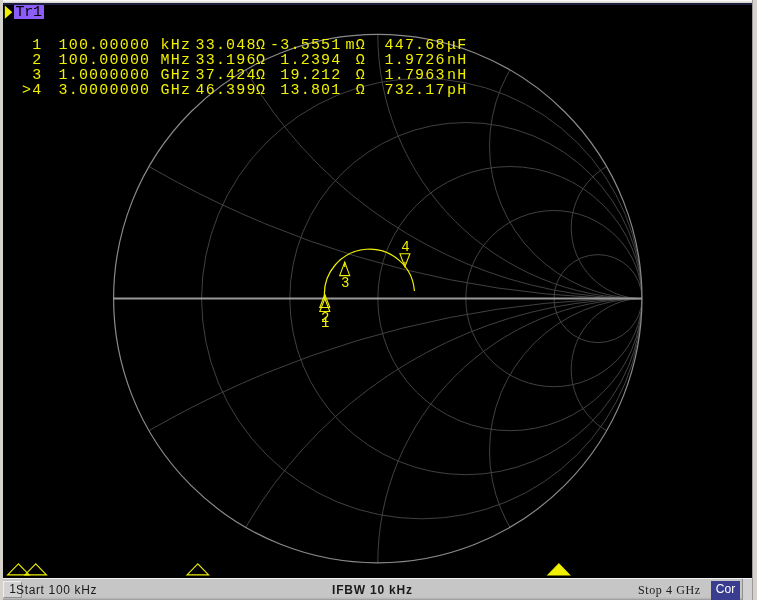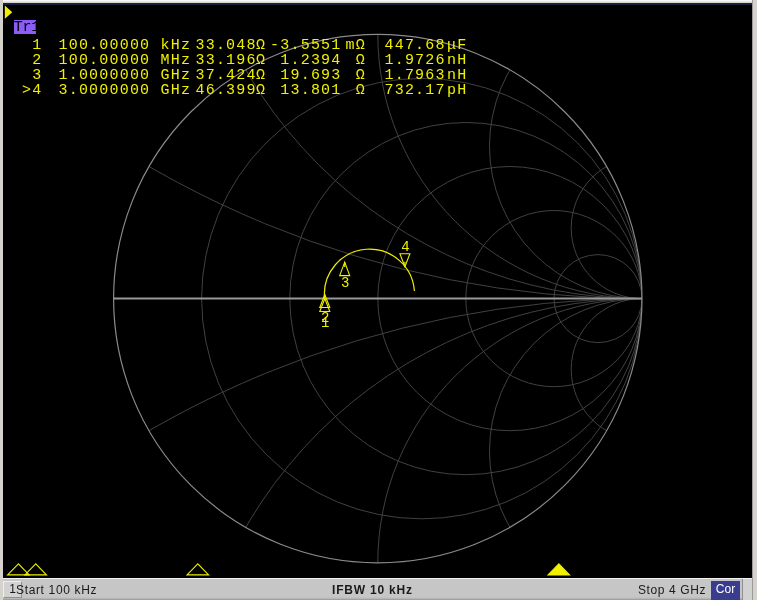--- a/index.html
+++ b/index.html
@@ -4,22 +4,22 @@
 <style>
 html,body{margin:0;padding:0;background:#000;}
 #screen{position:relative;width:757px;height:600px;background:#000;overflow:hidden;
   font-family:"Liberation Mono",monospace;}
 
 #bTop{position:absolute;left:0;top:0;width:757px;height:3px;background:linear-gradient(#ffffff,#cfcdc6);z-index:30;}
 #bNavy{position:absolute;left:0;top:3px;width:757px;height:1.5px;background:#1d1d3e;z-index:30;}
 #bLeft{position:absolute;left:0;top:0;width:3px;height:600px;background:#d4d2cb;z-index:30;}
 #bRight{position:absolute;right:0;top:0;width:5px;height:600px;background:#d4d2cb;border-left:1px solid #9a9a9a;box-sizing:border-box;z-index:30;}
 
-#tr1{position:absolute;left:13.7px;top:5.2px;width:22px;height:13.8px;background:#8b5cf6;
-  color:#000;font-size:15px;line-height:16.6px;text-align:center;letter-spacing:-0.2px;overflow:visible;margin-top:15px;}
+#tr1{position:absolute;left:13.7px;top:5.2px;width:30px;height:13.8px;background:#8b5cf6;
+  color:#000;font-size:15px;line-height:16.6px;text-align:center;letter-spacing:-0.2px;overflow:visible;}
 #title{position:absolute;left:50px;top:4.9px;font-size:15px;letter-spacing:-0.25px;color:#f0f000;white-space:pre;}
 
 .mrow{position:absolute;height:15px;font-size:15px;color:#f0f000;white-space:pre;}
 .mrow span{position:absolute;top:0;letter-spacing:1.2px;}
 .c0{left:0px;width:42.5px;text-align:right;}
 .c1{left:58.5px;}
 .c2{left:160.5px;}
 .c3{left:195.5px;}
 .c4{left:256px;}
 .c5{left:274px;width:92px;text-align:right;}
@@ -27,21 +27,21 @@
 .c7{left:384.5px;letter-spacing:1px;}
 .c8{left:447px;}
 
 #sbar{position:absolute;left:0;top:578px;width:757px;height:22px;background:linear-gradient(#c6c6c6 86%,#b2b2b2 95%,#8f8f8f);border-top:1px solid #f2f2f2;box-sizing:border-box;
   font-family:"Liberation Sans",sans-serif;font-size:12px;color:#1a1a1a;z-index:20;}
 #p1{position:absolute;left:3px;top:2px;width:17px;height:15px;background:#d2d2d2;
   border-top:1px solid #eee;border-left:1px solid #eee;border-right:1px solid #8f8f8f;border-bottom:1px solid #8f8f8f;
   text-align:center;line-height:14px;}
 #sstart{position:absolute;left:16px;top:3.5px;letter-spacing:0.65px;}
 #sifbw{position:absolute;left:332px;top:3.5px;letter-spacing:0.8px;font-weight:bold;}
-#sstop{position:absolute;left:638px;top:3.5px;letter-spacing:0.6px;}
+#sstop{position:absolute;left:638px;top:3.5px;letter-spacing:0.6px;font-family:Liberation Serif, serif;}
 #cor{position:absolute;left:711px;top:1.5px;width:29px;height:30px;background:#3a3d8f;color:#fff;
   text-align:center;line-height:16px;}
 #grip{position:absolute;left:742px;top:0px;width:11px;height:21px;background:#d2d2d2;border-left:1px solid #8f8f8f;}
 </style>
 </head>
 <body>
 <div id="screen">
   <svg width="757" height="600" style="position:absolute;left:0;top:0;">
     <defs>
       <clipPath id="cc">
@@ -94,21 +94,21 @@
 
   <div id="tr1">Tr1</div>
 
   <div class="mrow" style="top:37.3px;">
     <span class="c0">1</span><span class="c1">100.00000</span><span class="c2">kHz</span><span class="c3">33.048</span><span class="c4">Ω</span><span class="c6">-3.5551</span><span class="c5">mΩ</span><span class="c7">447.68</span><span class="c8">μF</span>
   </div>
   <div class="mrow" style="top:52.1px;">
     <span class="c0">2</span><span class="c1">100.00000</span><span class="c2">MHz</span><span class="c3">33.196</span><span class="c4">Ω</span><span class="c6">1.2394</span><span class="c5">Ω</span><span class="c7">1.9726</span><span class="c8">nH</span>
   </div>
   <div class="mrow" style="top:67.0px;">
-    <span class="c0">3</span><span class="c1">1.0000000</span><span class="c2">GHz</span><span class="c3">37.424</span><span class="c4">Ω</span><span class="c6">19.693</span><span class="c5">Ω</span><span class="c7">1.7963</span><span class="c8">nH</span>
+    <span class="c0">3</span><span class="c1">1.0000000</span><span class="c2">GHz</span><span class="c3">37.424</span><span class="c4">Ω</span><span class="c6">19.212</span><span class="c5">Ω</span><span class="c7">1.7963</span><span class="c8">nH</span>
   </div>
   <div class="mrow" style="top:81.8px;">
     <span class="c0">&gt;4</span><span class="c1">3.0000000</span><span class="c2">GHz</span><span class="c3">46.399</span><span class="c4">Ω</span><span class="c6">13.801</span><span class="c5">Ω</span><span class="c7">732.17</span><span class="c8">pH</span>
   </div>
 
   <div id="sbar">
     <div id="p1">1</div>
     <div id="sstart">Start 100 kHz</div>
     <div id="sifbw">IFBW 10 kHz</div>
     <div id="sstop">Stop 4 GHz</div>

